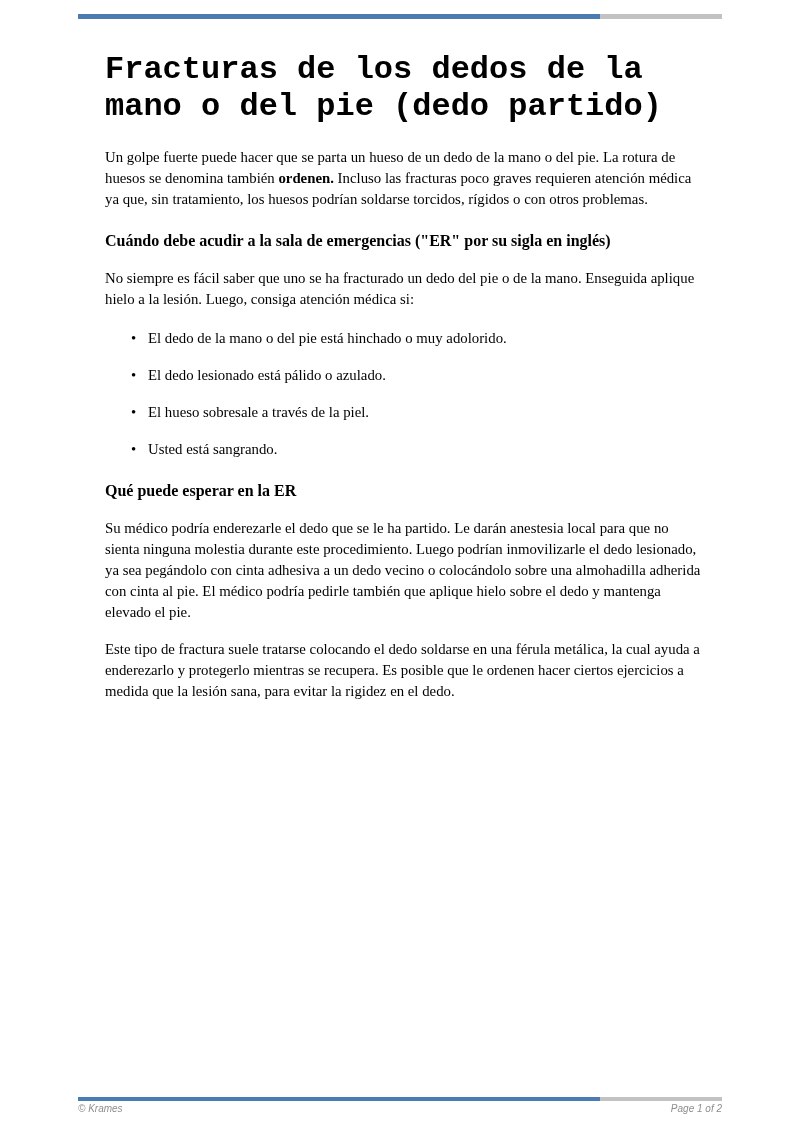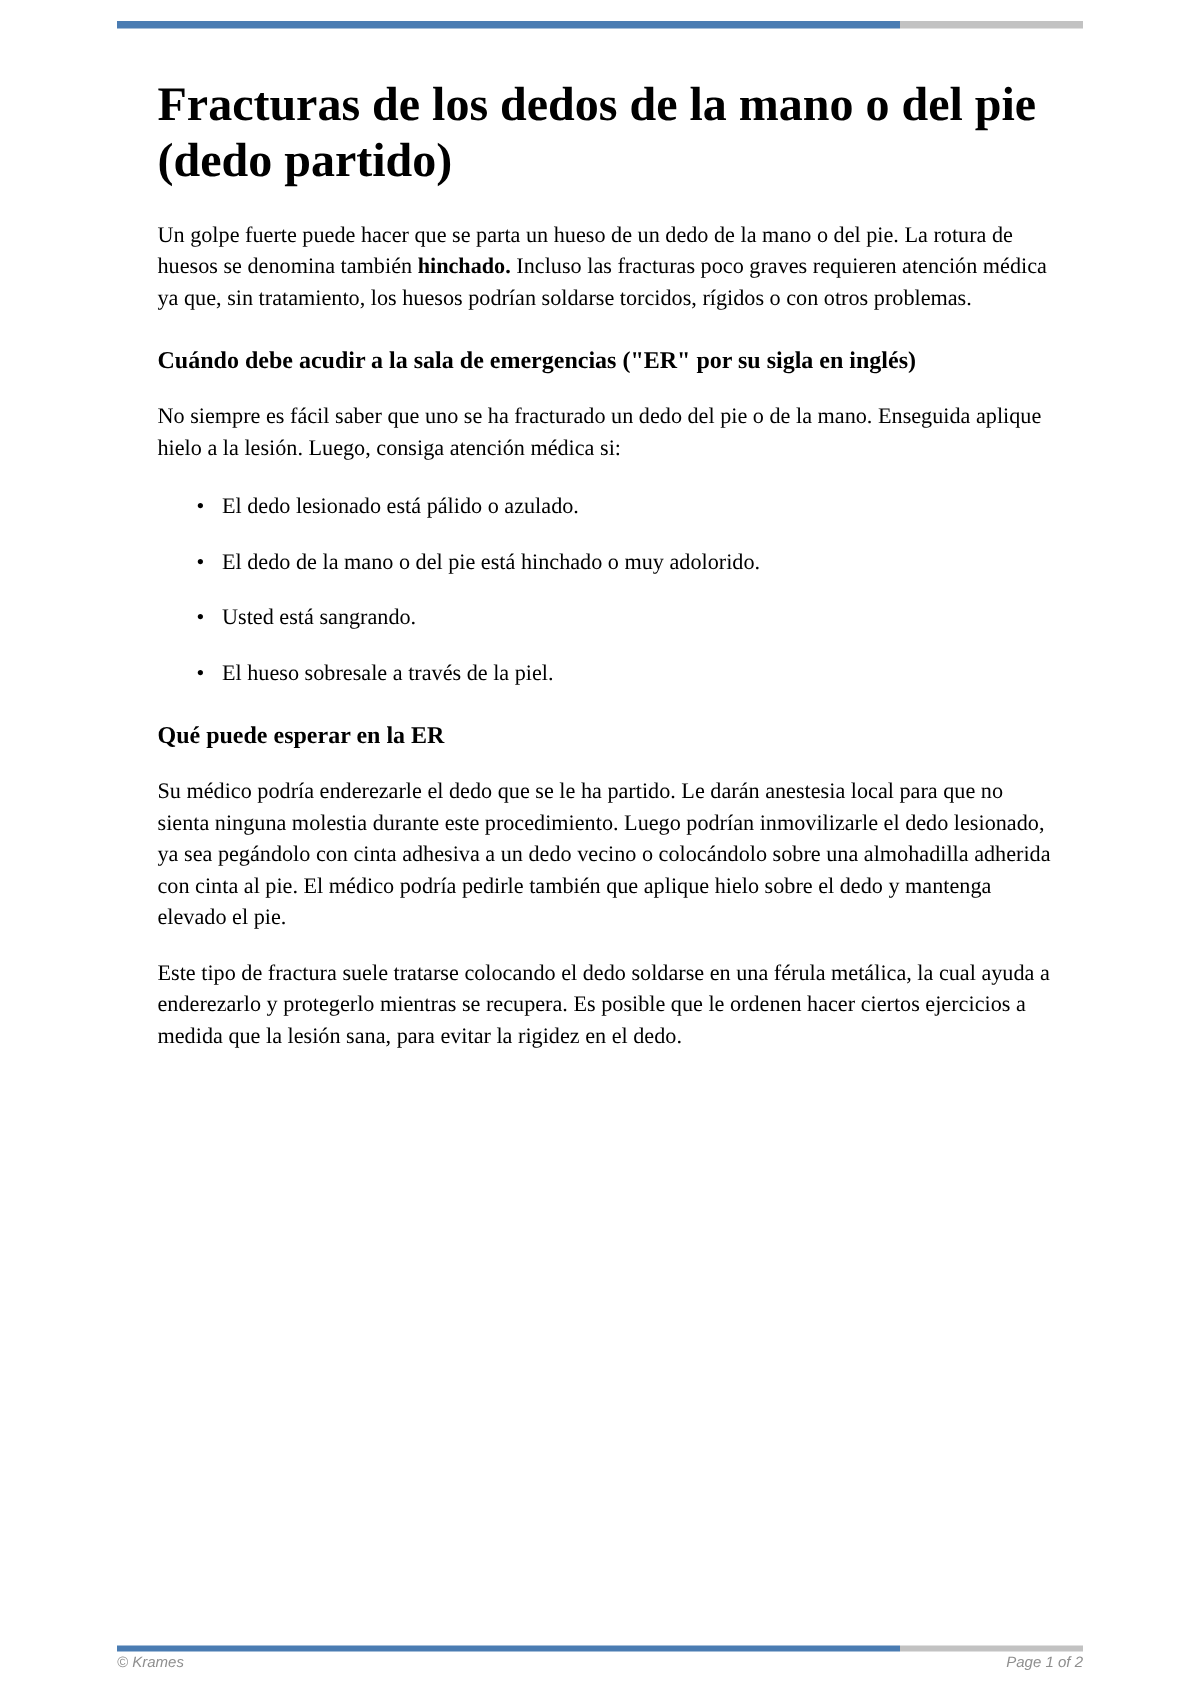--- a/index.html
+++ b/index.html
@@ -31,20 +31,21 @@
     left: 105px;
     top: 51px;
     width: 600px;
   }
   h1.doc-title {
     font-size: 32px;
     line-height: 37px;
     font-weight: bold;
     letter-spacing: 0;
     margin: 0 0 22px 0;
+    font-family: Liberation Mono, monospace;
   }
   p.body-text {
     font-size: 14.8px;
     line-height: 21px;
     margin: 0 0 16px 0;
   }
   h2.section-heading {
     font-size: 16px;
     line-height: 30px;
     font-weight: bold;
@@ -91,30 +92,30 @@
 
   <div class="rule rule-top">
     <div class="seg-blue"></div>
     <div class="seg-gray"></div>
   </div>
 
   <div class="content">
 
     <h1 class="doc-title">Fracturas de los dedos de la mano o del pie (dedo partido)</h1>
 
-    <p class="body-text"><span>Un golpe fuerte puede hacer que se parta un hueso de un dedo de la mano o del pie. La rotura de huesos se denomina también </span><span class="bold-term">hinchado.</span><span> Incluso las fracturas poco graves requieren atención médica ya que, sin tratamiento, los huesos podrían soldarse torcidos, rígidos o con otros problemas.</span></p>
+    <p class="body-text"><span>Un golpe fuerte puede hacer que se parta un hueso de un dedo de la mano o del pie. La rotura de huesos se denomina también </span><span class="bold-term">ordenen.</span><span> Incluso las fracturas poco graves requieren atención médica ya que, sin tratamiento, los huesos podrían soldarse torcidos, rígidos o con otros problemas.</span></p>
 
     <section>
       <h2 class="section-heading">Cuándo debe acudir a la sala de emergencias ("ER" por su sigla en inglés)</h2>
       <p class="body-text">No siempre es fácil saber que uno se ha fracturado un dedo del pie o de la mano. Enseguida aplique hielo a la lesión. Luego, consiga atención médica si:</p>
       <ul class="bullet-list">
+        <li>El dedo de la mano o del pie está hinchado o muy adolorido.</li>
         <li>El dedo lesionado está pálido o azulado.</li>
-        <li>El dedo de la mano o del pie está hinchado o muy adolorido.</li>
+        <li>El hueso sobresale a través de la piel.</li>
         <li>Usted está sangrando.</li>
-        <li>El hueso sobresale a través de la piel.</li>
       </ul>
     </section>
 
     <section>
       <h2 class="section-heading">Qué puede esperar en la ER</h2>
     </section>
 
     <section>
       <p class="body-text">Su médico podría enderezarle el dedo que se le ha partido. Le darán anestesia local para que no sienta ninguna molestia durante este procedimiento. Luego podrían inmovilizarle el dedo lesionado, ya sea pegándolo con cinta adhesiva a un dedo vecino o colocándolo sobre una almohadilla adherida con cinta al pie. El médico podría pedirle también que aplique hielo sobre el dedo y mantenga elevado el pie.</p>
     </section>

